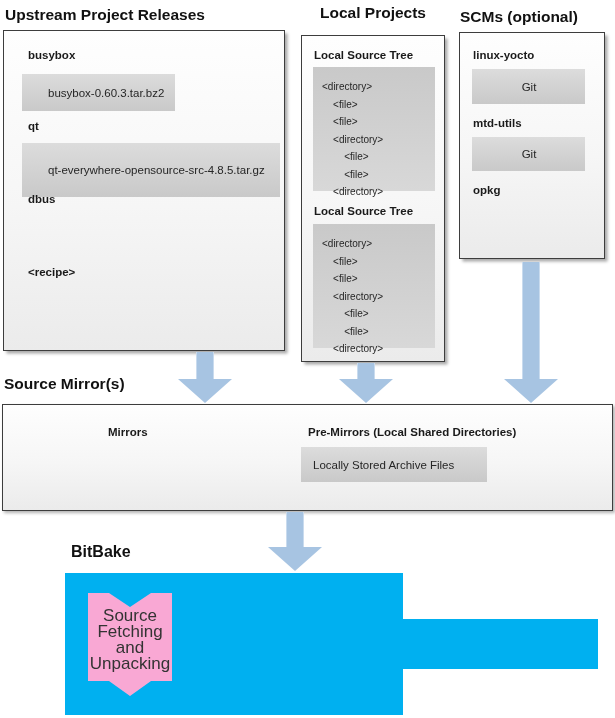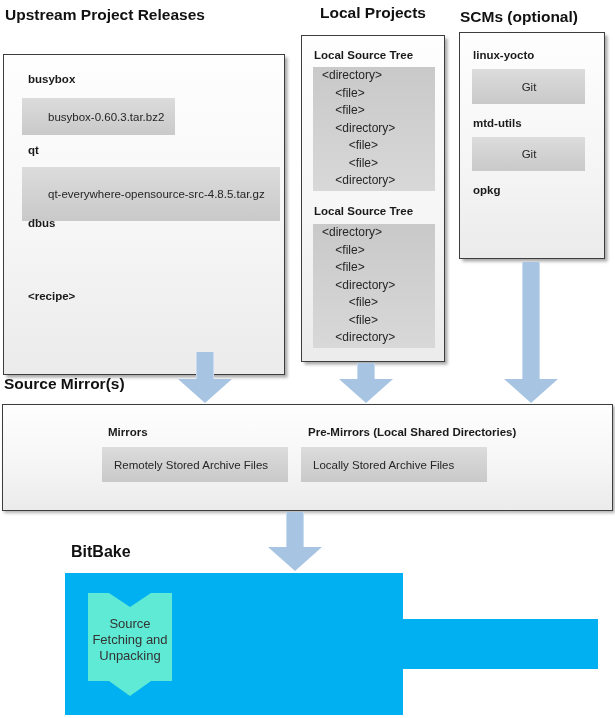--- a/index.html
+++ b/index.html
@@ -33,53 +33,53 @@
     background:linear-gradient(180deg,#dcdcdc 0%,#c9c9c9 100%);
     font-size:11.5px;color:#262626;
     display:flex;align-items:center;
     padding-left:26px;box-sizing:border-box;
   }
   .item-box.centered{justify-content:center;padding-left:1px;}
   .multiline{white-space:pre-line;line-height:16px;}
   .tree-box{
     position:absolute;
     background:linear-gradient(180deg,#c9c9c9 0%,#d8d8d8 100%);
-    font-size:12px;color:#262626;
+    font-size:10px;color:#262626;
     line-height:17.5px;
-    padding:0 0 0 9px;box-sizing:border-box;
+    padding:11px 0 0 9px;box-sizing:border-box;
     white-space:pre;
   }
   .arrow{position:absolute;width:54px;}
   .arrow .shaft{position:absolute;left:18px;right:18px;top:0;bottom:23px;background:#a7c4e2;border-left:1px solid #c9dbee;border-right:1px solid #c9dbee;}
   .arrow .head{position:absolute;bottom:0;left:0;width:0;height:0;
     border-left:27px solid transparent;border-right:27px solid transparent;
     border-top:24px solid #a7c4e2;}
   .mirror-heading{
     position:absolute;font-size:11.5px;font-weight:bold;color:#1a1a1a;white-space:nowrap;
   }
   .blue-shape{position:absolute;background:#00b0f0;}
   #ribbon{
     position:absolute;left:88px;top:593px;width:84px;height:103px;
-    background:#5eead4;
+    background:#f9a8d4;
     clip-path:polygon(0% 0%,25% 0%,50% 13.5%,75% 0%,100% 0%,100% 85.5%,75% 85.5%,50% 100%,25% 85.5%,0% 85.5%);
-    display:flex;align-items:center;justify-content:center;
-    text-align:center;font-size:13px;color:#333;
+    display:flex;align-items:center;justify-content:flex-start;
+    text-align:center;font-size:17px;color:#333;
     padding-bottom:10px;box-sizing:border-box;
   }
 </style>
 </head>
 <body>
 
 <div id="page">
 
   <div class="section-title" style="left:5px;top:6px;">Upstream Project Releases</div>
   <div class="section-title" style="left:301px;top:4px;width:144px;text-align:center;">Local Projects</div>
   <div class="section-title" style="left:460px;top:8px;">SCMs (optional)</div>
 
-  <div class="outer-box" style="left:3px;top:30px;width:282px;height:321px;margin-top:24px;">
+  <div class="outer-box" style="left:3px;top:30px;width:282px;height:321px;">
     <div class="item-label" style="left:24px;top:18px;">busybox</div>
     <div class="item-box" style="left:18px;top:43px;width:153px;height:37px;">
       <span>busybox-0.60.3.tar.bz2</span>
     </div>
 
     <div class="item-label" style="left:24px;top:89px;">qt</div>
     <div class="item-box" style="left:18px;top:112px;width:258px;height:54px;">
       <span>qt-everywhere-opensource-src-4.8.5.tar.gz</span>
     </div>
 
@@ -131,23 +131,20 @@
     <div class="head"></div>
   </div>
   <div class="arrow" style="left:504px;top:262px;height:141px;">
     <div class="shaft"></div>
     <div class="head"></div>
   </div>
 
   <div class="section-title" style="left:4px;top:375px;">Source Mirror(s)</div>
   <div class="outer-box" style="left:2px;top:404px;width:611px;height:107px;box-shadow:2px 2px 3px rgba(0,0,0,0.3);">
     <div class="mirror-heading" style="left:105px;top:21px;">Mirrors</div>
-    <div class="item-box" style="left:99px;top:42px;width:186px;height:35px;padding-left:12px;">
-      <span>Remotely Stored Archive Files</span>
-    </div>
 
     <div class="mirror-heading" style="left:305px;top:21px;">Pre-Mirrors (Local Shared Directories)</div>
     <div class="item-box" style="left:298px;top:42px;width:186px;height:35px;padding-left:12px;">
       <span>Locally Stored Archive Files</span>
     </div>
   </div>
 
   <div class="arrow" style="left:268px;top:512px;height:59px;">
     <div class="shaft"></div>
     <div class="head"></div>

